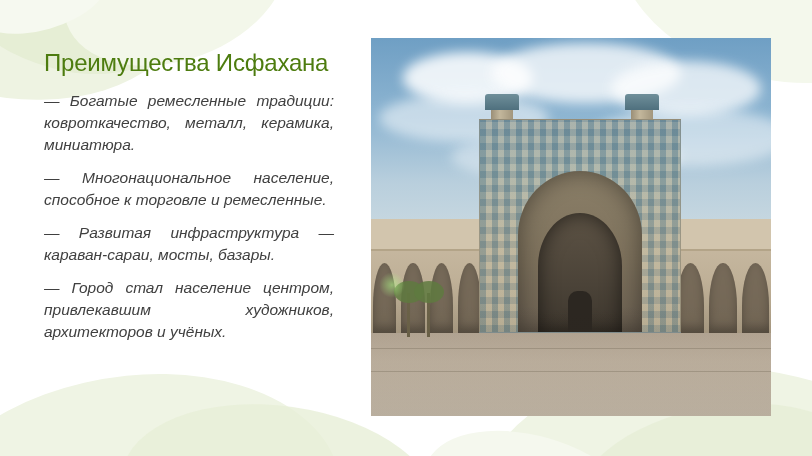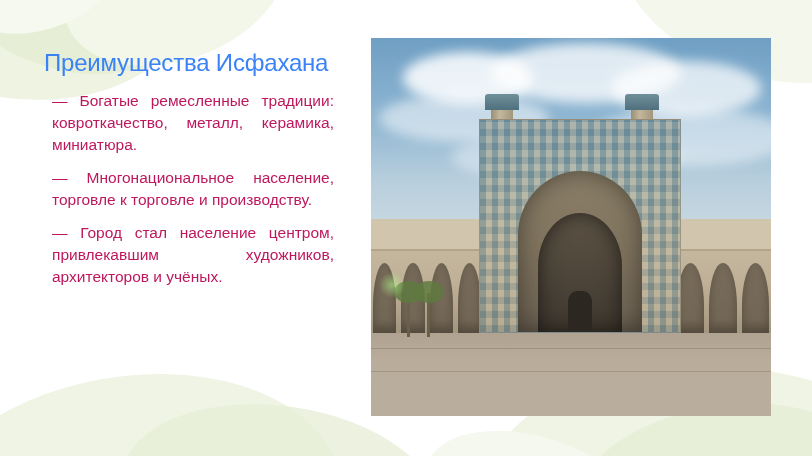--- a/index.html
+++ b/index.html
@@ -130,31 +130,32 @@
   }
   .text-col {
     position: absolute;
     left: 44px;
     top: 48px;
     width: 290px;
   }
   .slide-title {
     font-size: 24px;
     line-height: 30px;
-    color: #3b82f6;
+    color: #4d7c0f;
     font-weight: 400;
     letter-spacing: -0.2px;
     margin: 0 0 12px 0;
   }
   .bullet {
     font-size: 15.5px;
     line-height: 22px;
-    color: #be185d;
+    color: #404040;
     text-align: justify;
-    margin: 0 0 11px 8px;
+    margin: 0 0 11px 0;
+    font-style: italic;
   }
   .bullet:last-child {
     margin-bottom: 0;
   }
   .photo-frame {
     position: absolute;
     left: 371px;
     top: 38px;
     width: 400px;
     height: 378px;
@@ -352,21 +353,22 @@
   <div class="deco deco-bl-2"></div>
   <div class="deco deco-br-1"></div>
   <div class="deco deco-br-2"></div>
   <div class="deco deco-br-3"></div>
 
   <div class="content">
 
     <div class="text-col">
       <h1 class="slide-title">Преимущества Исфахана</h1>
       <p class="bullet">—    Богатые ремесленные традиции: ковроткачество, металл, керамика, миниатюра.</p>
-      <p class="bullet">—           Многонациональное население,    торговле    к торговле и производству.</p>
+      <p class="bullet">—           Многонациональное население,    способное    к торговле и ремесленные.</p>
+      <p class="bullet">— Развитая инфраструктура — караван-сараи, мосты, базары.</p>
       <p class="bullet">—    Город    стал    население центром,           привлекавшим художников,    архитекторов    и учёных.</p>
     </div>
 
     <div class="photo-frame">
       <div class="photo">
         <div class="sky">
           <div class="cloud c1"></div>
           <div class="cloud c2"></div>
           <div class="cloud c3"></div>
           <div class="cloud c4"></div>

